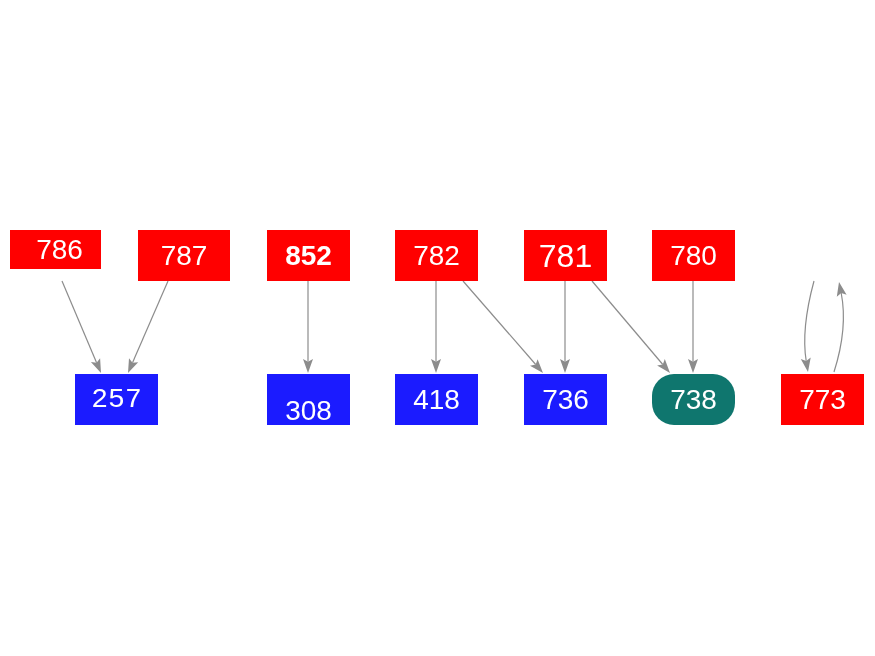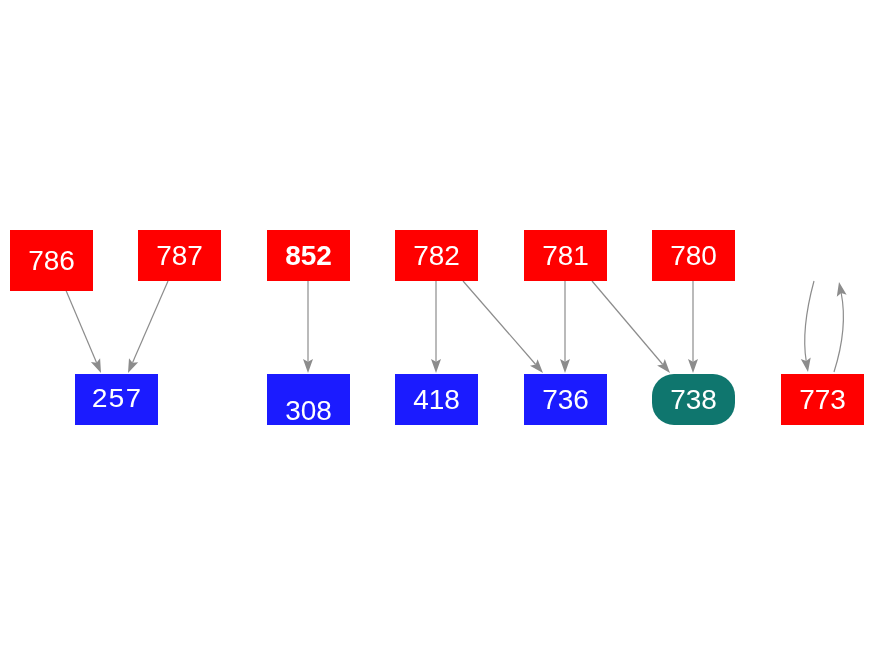--- a/index.html
+++ b/index.html
@@ -77,33 +77,33 @@
       <g>
         <path d="M 814 281 Q 801 329 806.2 360.9" fill="none" stroke="#8c8c8c" stroke-width="1.2"></path>
         <polygon points="808.0,372.0 800.8,359.0 806.2,360.9 810.7,357.4" fill="#8c8c8c"></polygon>
       </g>
       <g>
         <path d="M 834 372 Q 848 328 841.2 293.0" fill="none" stroke="#8c8c8c" stroke-width="1.2"></path>
         <polygon points="839.0,282.0 846.6,294.8 841.2,293.0 836.8,296.7" fill="#8c8c8c"></polygon>
       </g>
     </svg>
   <div id="nodes">
-      <div class="node" style="left: 10px; top: 230px; width: 83px; height: 61px; background: rgb(255, 0, 0); color: rgb(255, 255, 255); font-size: 28px;">
+      <div class="node" style="left: 10px; top: 230px; width: 83px; height: 39px; background: rgb(255, 0, 0); color: rgb(255, 255, 255); font-size: 28px; padding-left: 8px;">
         <span>786</span>
       </div>
-      <div class="node" style="left: 138px; top: 230px; width: 83px; height: 51px; background: rgb(255, 0, 0); color: rgb(255, 255, 255); font-size: 28px;">
+      <div class="node" style="left: 138px; top: 230px; width: 92px; height: 51px; background: rgb(255, 0, 0); color: rgb(255, 255, 255); font-size: 28px;">
         <span>787</span>
       </div>
       <div class="node" style="left: 267px; top: 230px; width: 83px; height: 51px; background: rgb(255, 0, 0); color: rgb(255, 255, 255); font-size: 28px; font-weight: bold;">
         <span>852</span>
       </div>
       <div class="node" style="left: 395px; top: 230px; width: 83px; height: 51px; background: rgb(255, 0, 0); color: rgb(255, 255, 255); font-size: 28px;">
         <span>782</span>
       </div>
-      <div class="node" style="left: 524px; top: 230px; width: 83px; height: 51px; background: rgb(255, 0, 0); color: rgb(255, 255, 255); font-size: 28px;">
+      <div class="node" style="left: 524px; top: 230px; width: 83px; height: 51px; background: rgb(255, 0, 0); color: rgb(255, 255, 255); font-size: 32px;">
         <span>781</span>
       </div>
       <div class="node" style="left: 652px; top: 230px; width: 83px; height: 51px; background: rgb(255, 0, 0); color: rgb(255, 255, 255); font-size: 28px; text-align: center;">
         <span>780</span>
       </div>
       <div class="node" style="left: 75px; top: 374px; width: 83px; height: 51px; background: rgb(27, 27, 255); color: rgb(255, 255, 255); font-size: 28px; font-family: Liberation Mono, monospace;">
         <span>257</span>
       </div>
       <div class="node" style="left: 267px; top: 374px; width: 83px; height: 51px; background: rgb(27, 27, 255); color: rgb(255, 255, 255); font-size: 28px; align-items: flex-end;">
         <span>308</span>

